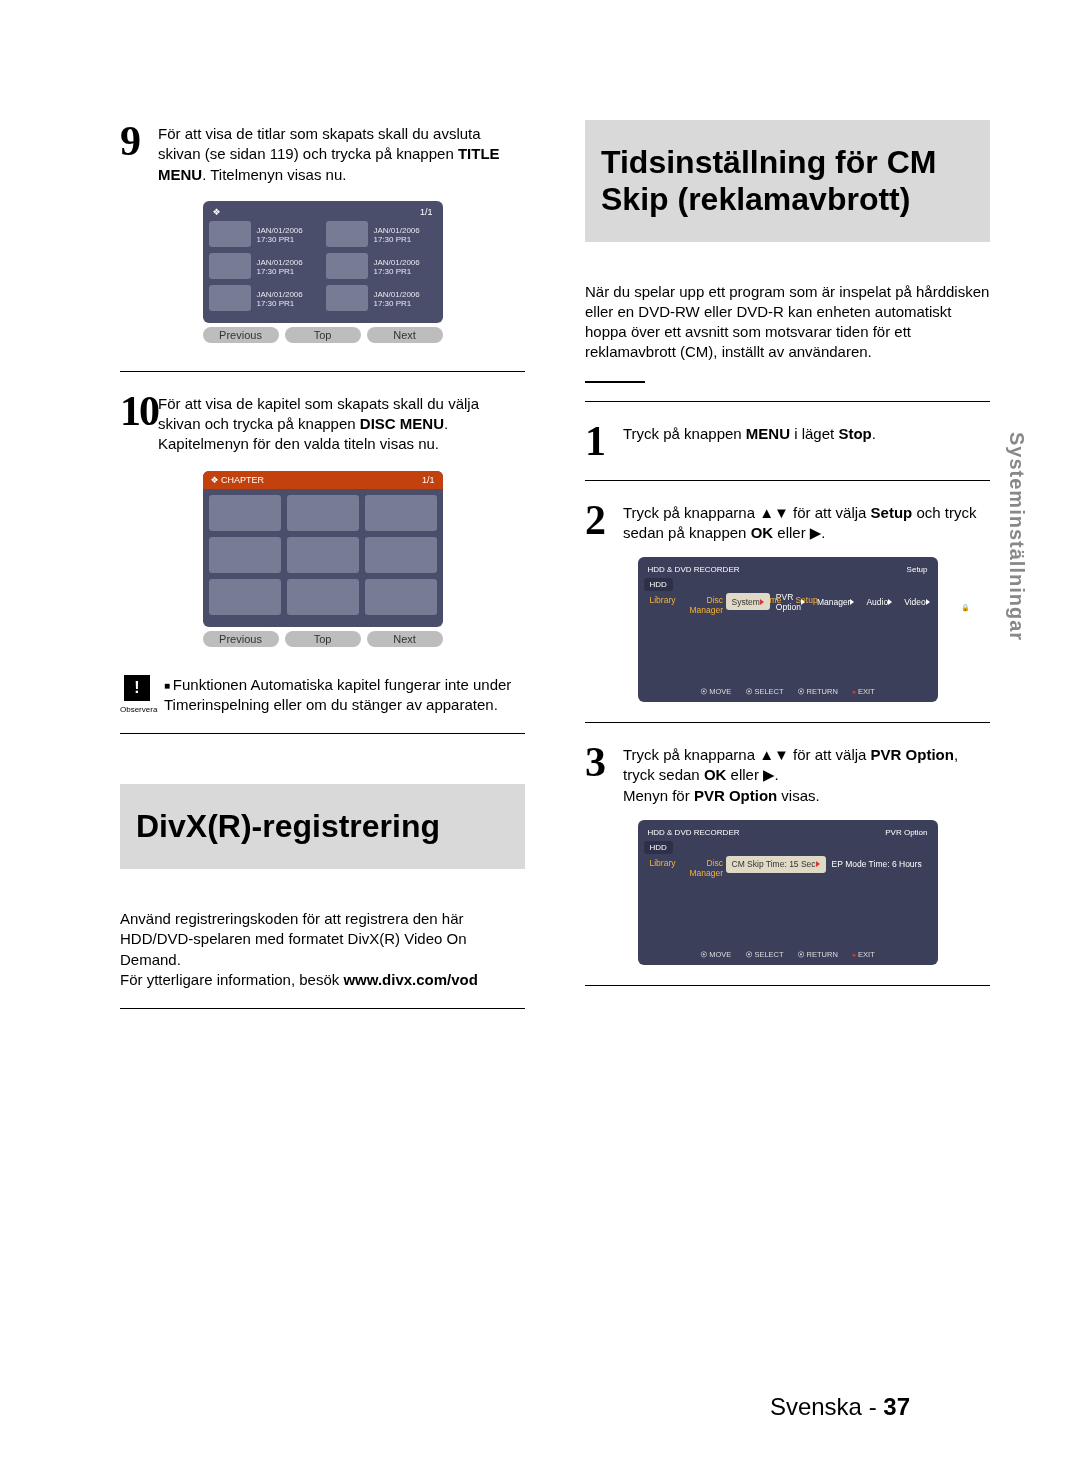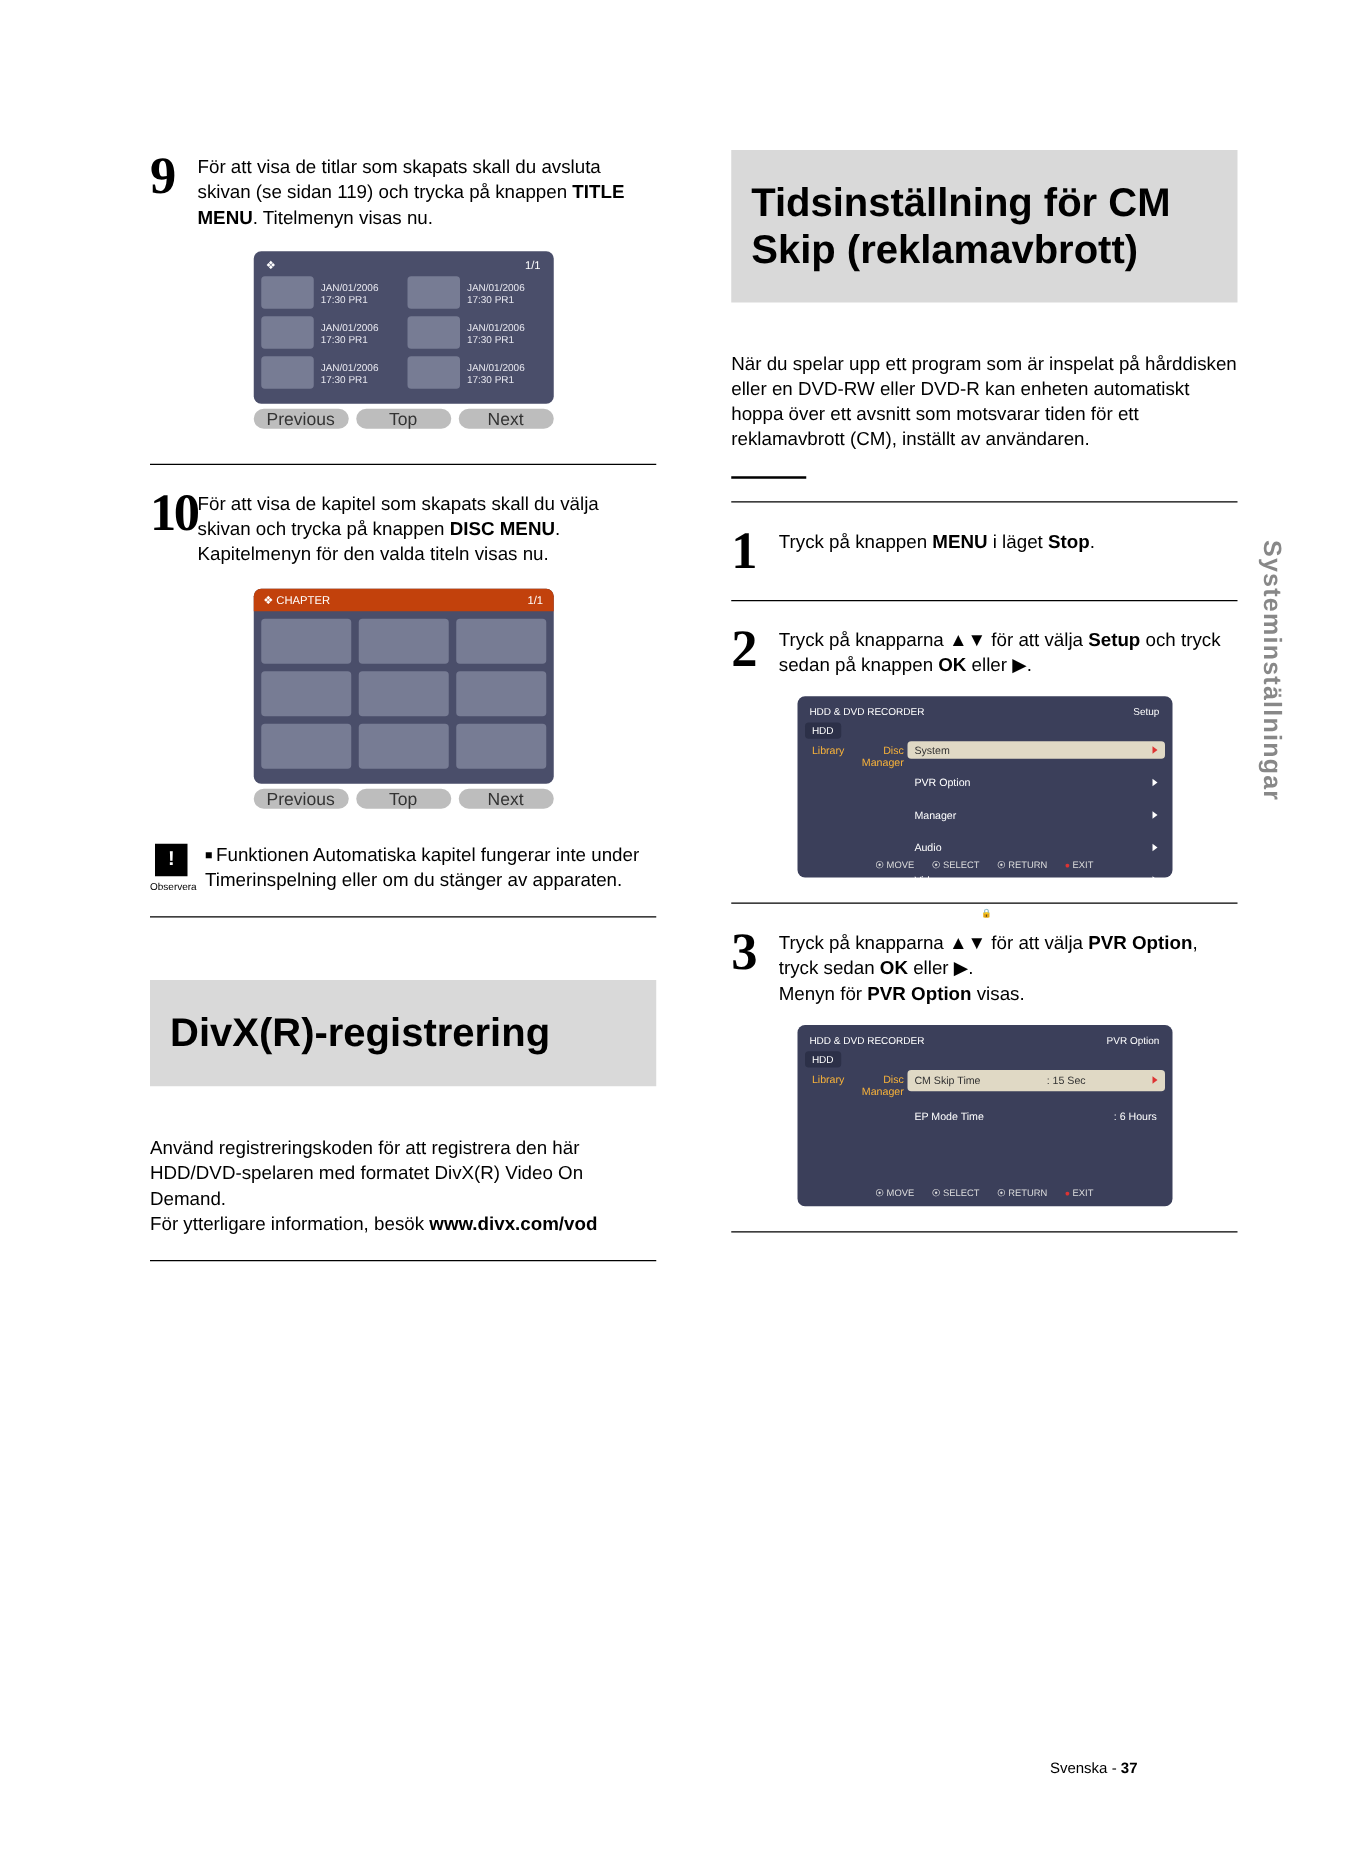--- a/index.html
+++ b/index.html
@@ -84,21 +84,21 @@
     display: flex;
     gap: 6px;
     margin-top: 4px;
   }
   .tm-btn {
     flex: 1;
     height: 16px;
     background: #bdbdbd;
     border-radius: 8px;
     color: #333;
-    font-size: 14px;
+    font-size: 11px;
     text-align: center;
     line-height: 16px;
   }
   .ch-head {
     background: #c2410c;
     color: #fff;
     font-size: 9px;
     display: flex;
     justify-content: space-between;
     padding: 4px 8px;
@@ -182,22 +182,21 @@
   }
   .osd-side-item {
     font-size: 8.5px;
     color: #f7b23a;
     text-align: right;
     padding: 2px 6px;
   }
   .osd-main {
     flex: 1;
     display: flex;
-    flex-direction: column;
-    gap: 12px;
+    gap: 0;
   }
   .osd-main-row {
     display: flex;
     justify-content: space-between;
     align-items: center;
     font-size: 8.5px;
     padding: 2px 6px;
     height: 13px;
   }
   .osd-main-row.sel {
@@ -230,21 +229,21 @@
     writing-mode: vertical-rl;
     font-size: 20px;
     font-weight: bold;
     color: #888;
     letter-spacing: 1px;
   }
   .footer {
     position: absolute;
     bottom: 60px;
     right: 170px;
-    font-size: 12px;
+    font-size: 24px;
   }
   .footer .pg { font-weight: bold; }
 </style>
 </head>
 <body>
 
 <div class="page">
 
   <div class="col">
 

